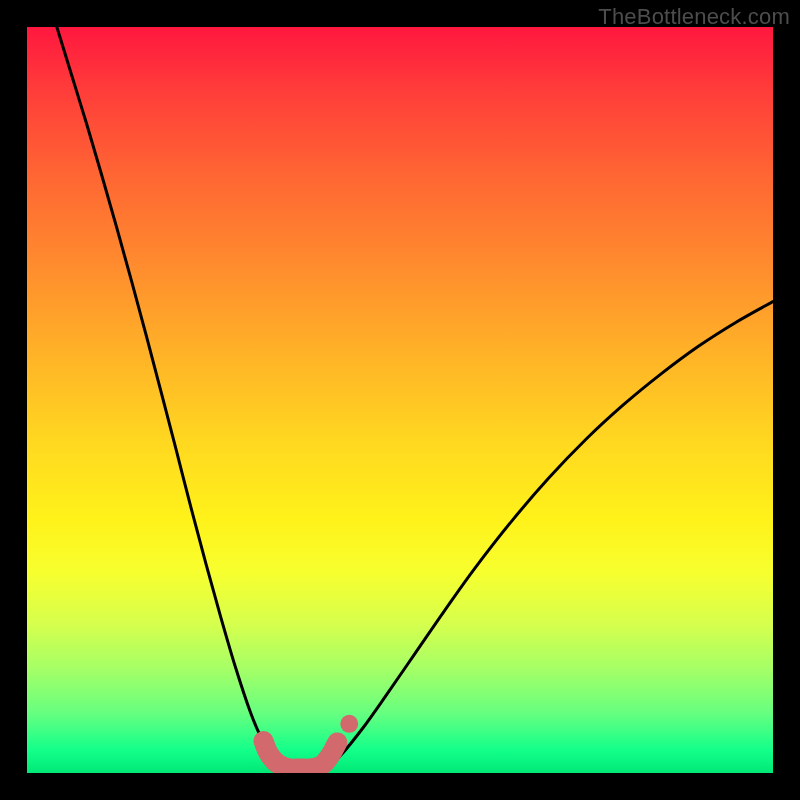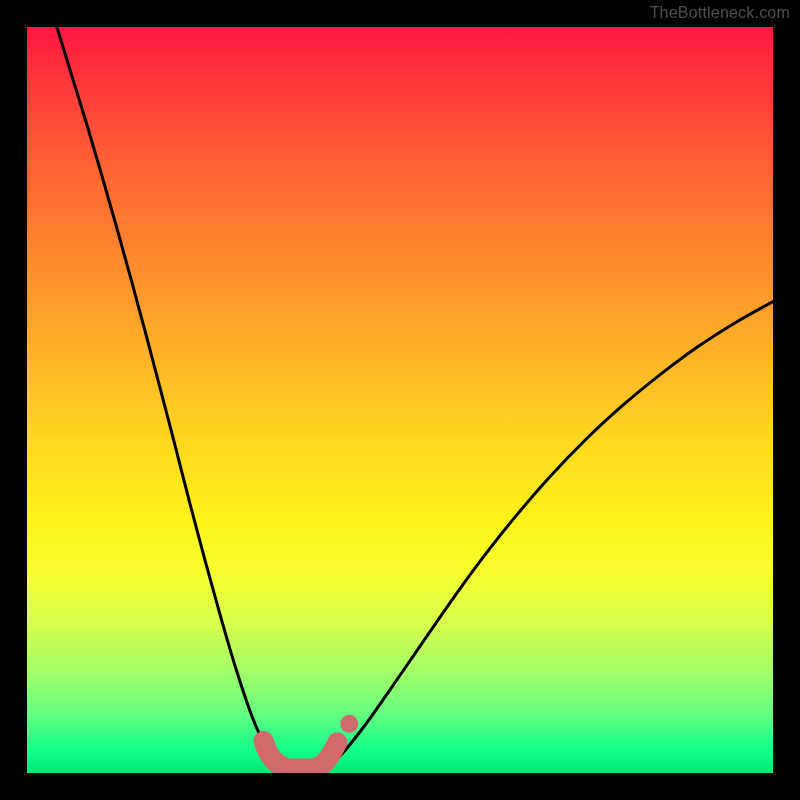--- a/index.html
+++ b/index.html
@@ -38,21 +38,21 @@
       #66ff80 92%,
       #12ff8a 97%,
       #00e876 100%
     );
   }
   .attribution {
     position: absolute;
     top: 4px;
     right: 10px;
     color: #4d4d4d;
-    font-size: 16px;
+    font-size: 22px;
     font-weight: 400;
     letter-spacing: 0.2px;
   }
   svg.curves {
     position: absolute;
     left: 0; top: 0;
     width: 746px;
     height: 746px;
   }
 </style>

